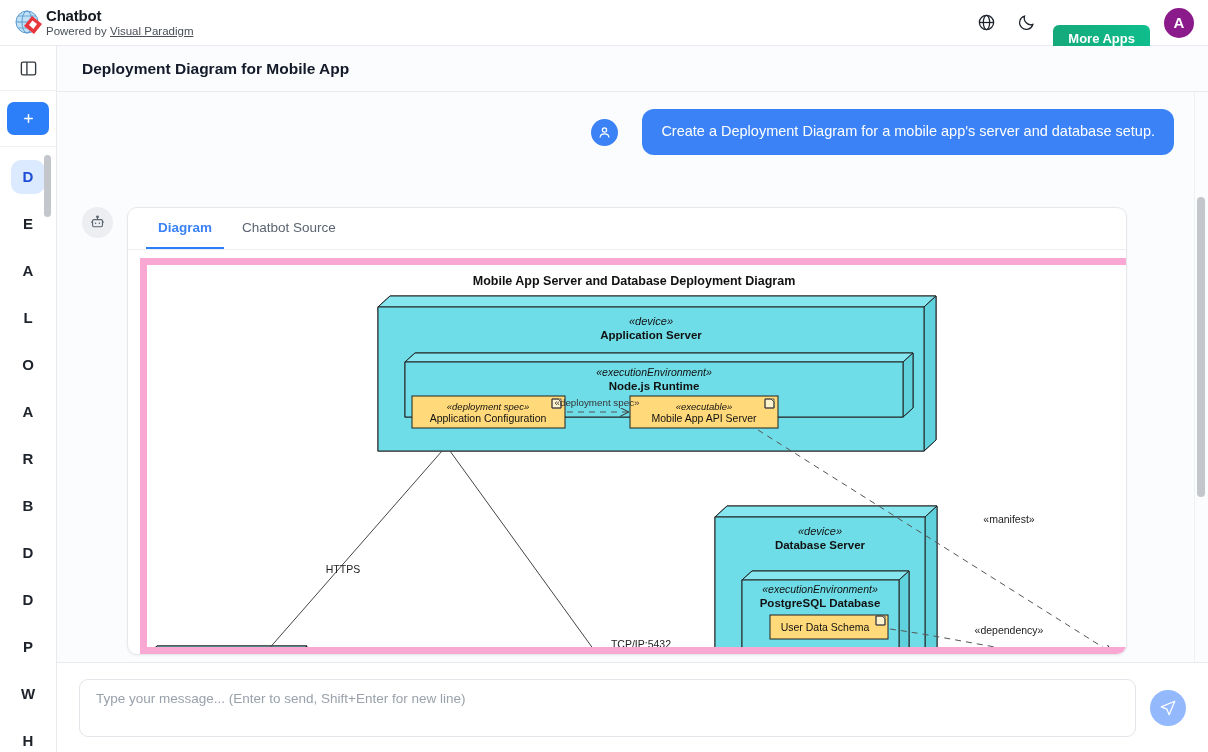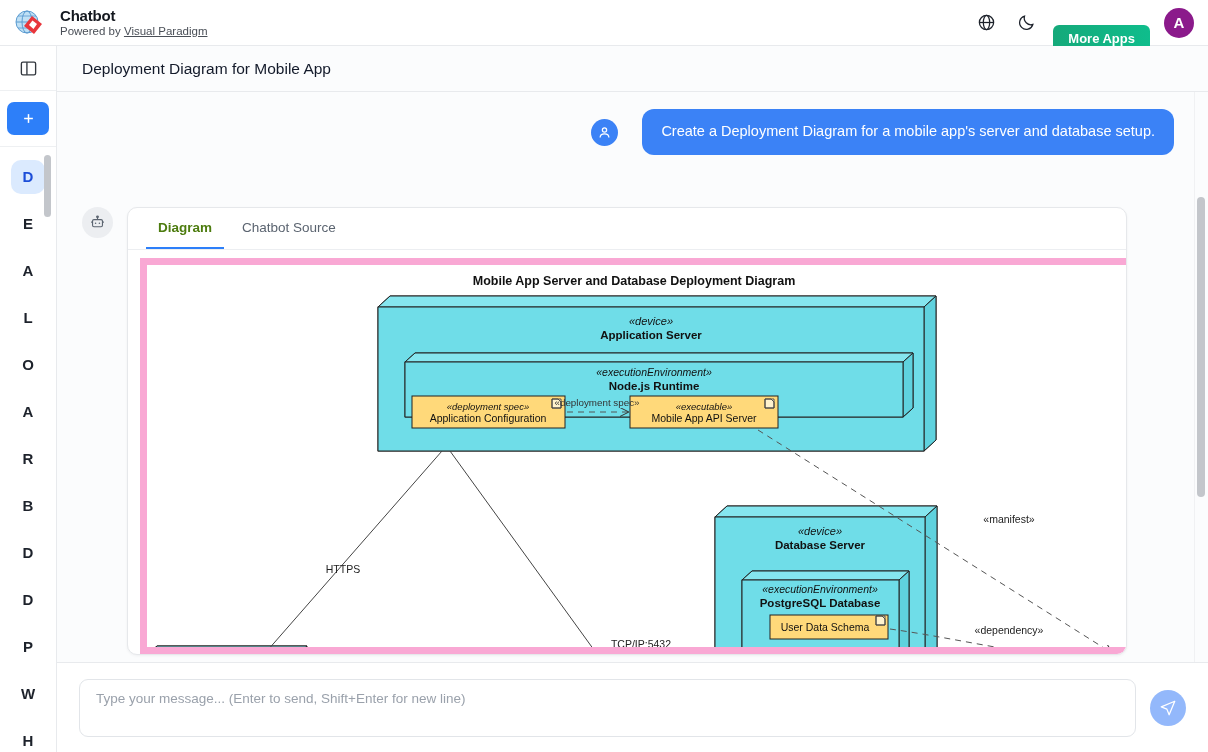--- a/index.html
+++ b/index.html
@@ -9,21 +9,21 @@
     background: #ffffff;
     overflow: hidden;
   }
 
   
   .topbar {
     position: absolute; left: 0; top: 0; width: 1208px; height: 46px;
     background: #ffffff; border-bottom: 1px solid #e8eaed;
     display: flex; align-items: center; padding: 0 14px;
   }
-  .brand { display: flex; align-items: center; gap: 16px; }
+  .brand { display: flex; align-items: center; gap: 2px; }
   .brand-logo { width: 30px; height: 30px; position: relative; flex: none; }
   .brand-text { line-height: 1.15; }
   .brand-title { font-size: 15px; font-weight: bold; color: #14181f; letter-spacing: -0.2px; }
   .brand-sub { font-size: 11.5px; color: #4a4f57; }
   .brand-sub a { color: #4a4f57; text-decoration: underline; text-align: right; }
   .topbar-right {
     margin-left: auto; display: flex; align-items: center; gap: 14px;
   }
   .icon-btn {
     width: 26px; height: 26px; display: flex; align-items: center;
@@ -80,21 +80,21 @@
     position: absolute; right: 5px; top: 8px; width: 7px; height: 62px;
     border-radius: 4px; background: #c3c6cb;
   }
 
   
   .page-head {
     position: absolute; left: 57px; top: 46px; width: 1151px; height: 46px;
     background: #fbfcfd; border-bottom: 1px solid #e8eaed;
     display: flex; align-items: center; padding-left: 25px;
   }
-  .page-title { font-size: 15.5px; font-weight: normal; color: #131a2a; }
+  .page-title { font-size: 15.5px; font-weight: bold; color: #131a2a; }
 
   
   .chat-area {
     position: absolute; left: 57px; top: 92px; width: 1151px; height: 570px;
     background: #fbfcfd; overflow: hidden;
   }
   .chat-inner { position: relative; width: 1134px; height: 100%; }
 
   .msg-user {
     position: absolute; right: 17px; top: 17px;
@@ -129,21 +129,21 @@
   .tabs {
     display: flex; gap: 6px; padding: 0 18px; border-bottom: 1px solid #eceef1;
     height: 42px; align-items: stretch;
   }
   .tab {
     display: flex; align-items: center; padding: 0 12px; font-size: 13.5px;
     color: #5b6470; cursor: pointer; border-bottom: 2.5px solid transparent;
     background: none; border-top: none; border-left: none; border-right: none;
     font-family: "Liberation Sans", sans-serif;
   }
-  .tab.active { color: #4d7c0f; font-weight: bold; border-bottom-color: #2d7ff9; }
+  .tab.active { color: #3b82f6; font-weight: bold; border-bottom-color: #2d7ff9; }
 
   .canvas-wrap { position: relative; padding: 8px 12px 0 12px; }
   .canvas {
     position: relative; width: 1064px; height: 396px;
     border: 7px solid #f9a8d4; background: #fff; overflow: hidden;
   }
 
   
   .diagram-svg { position: absolute; left: 0; top: 0; }
 

